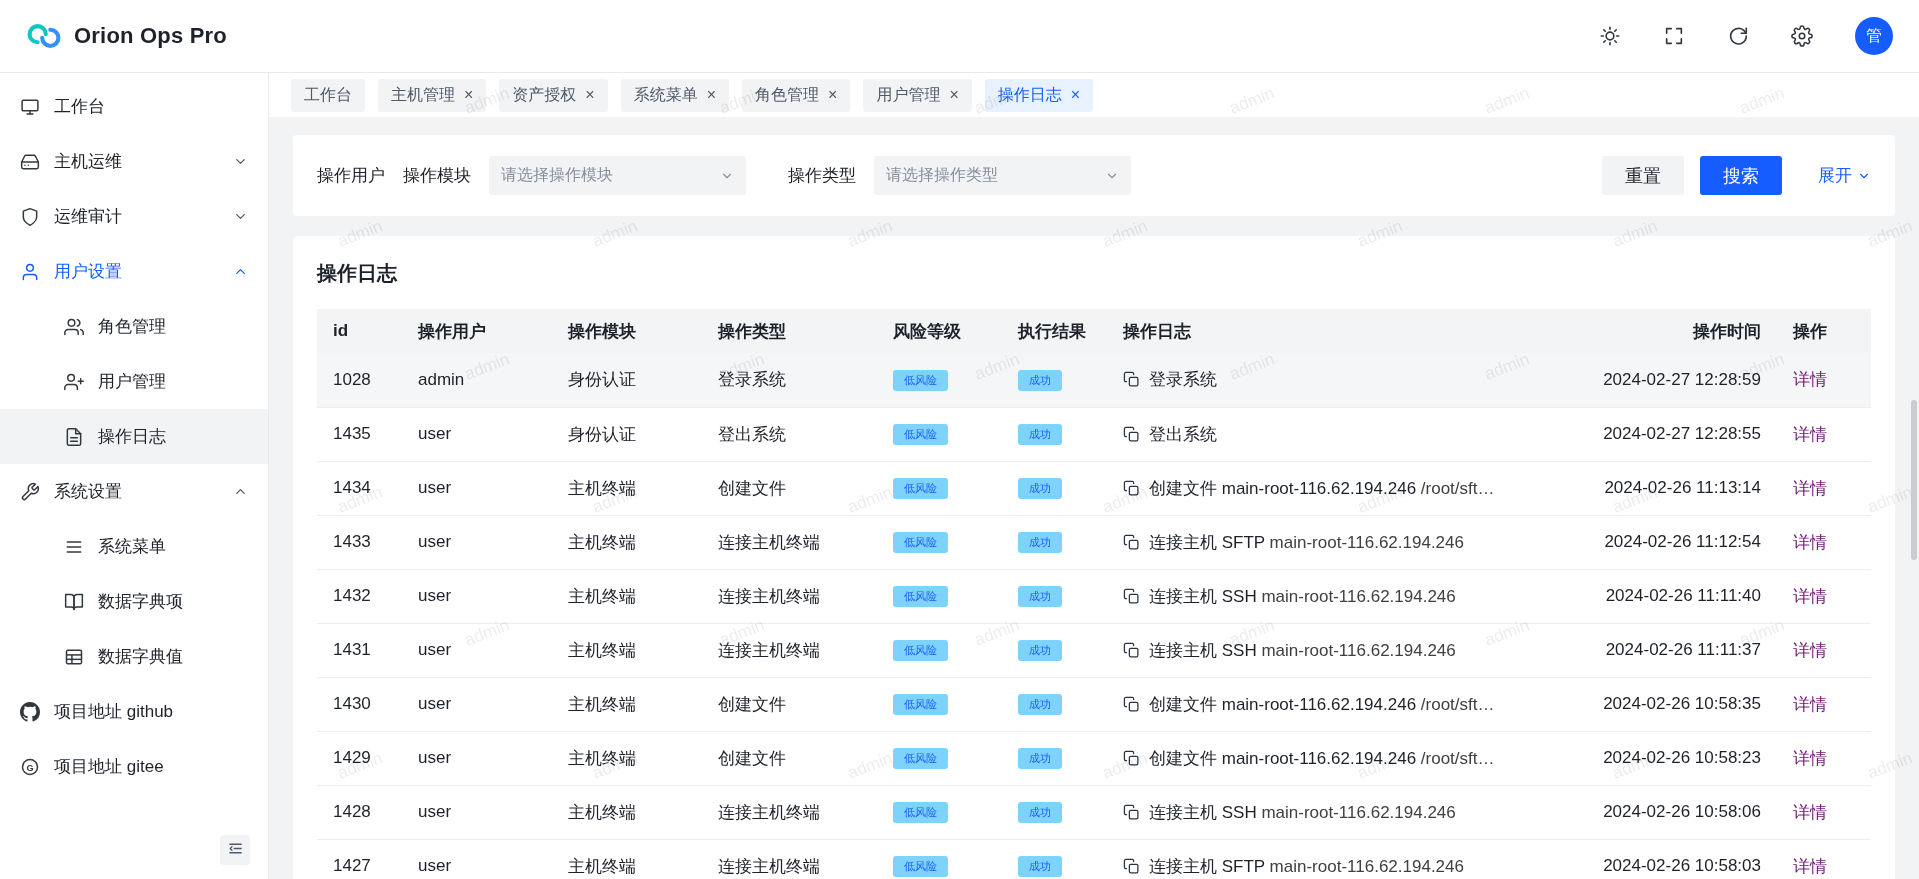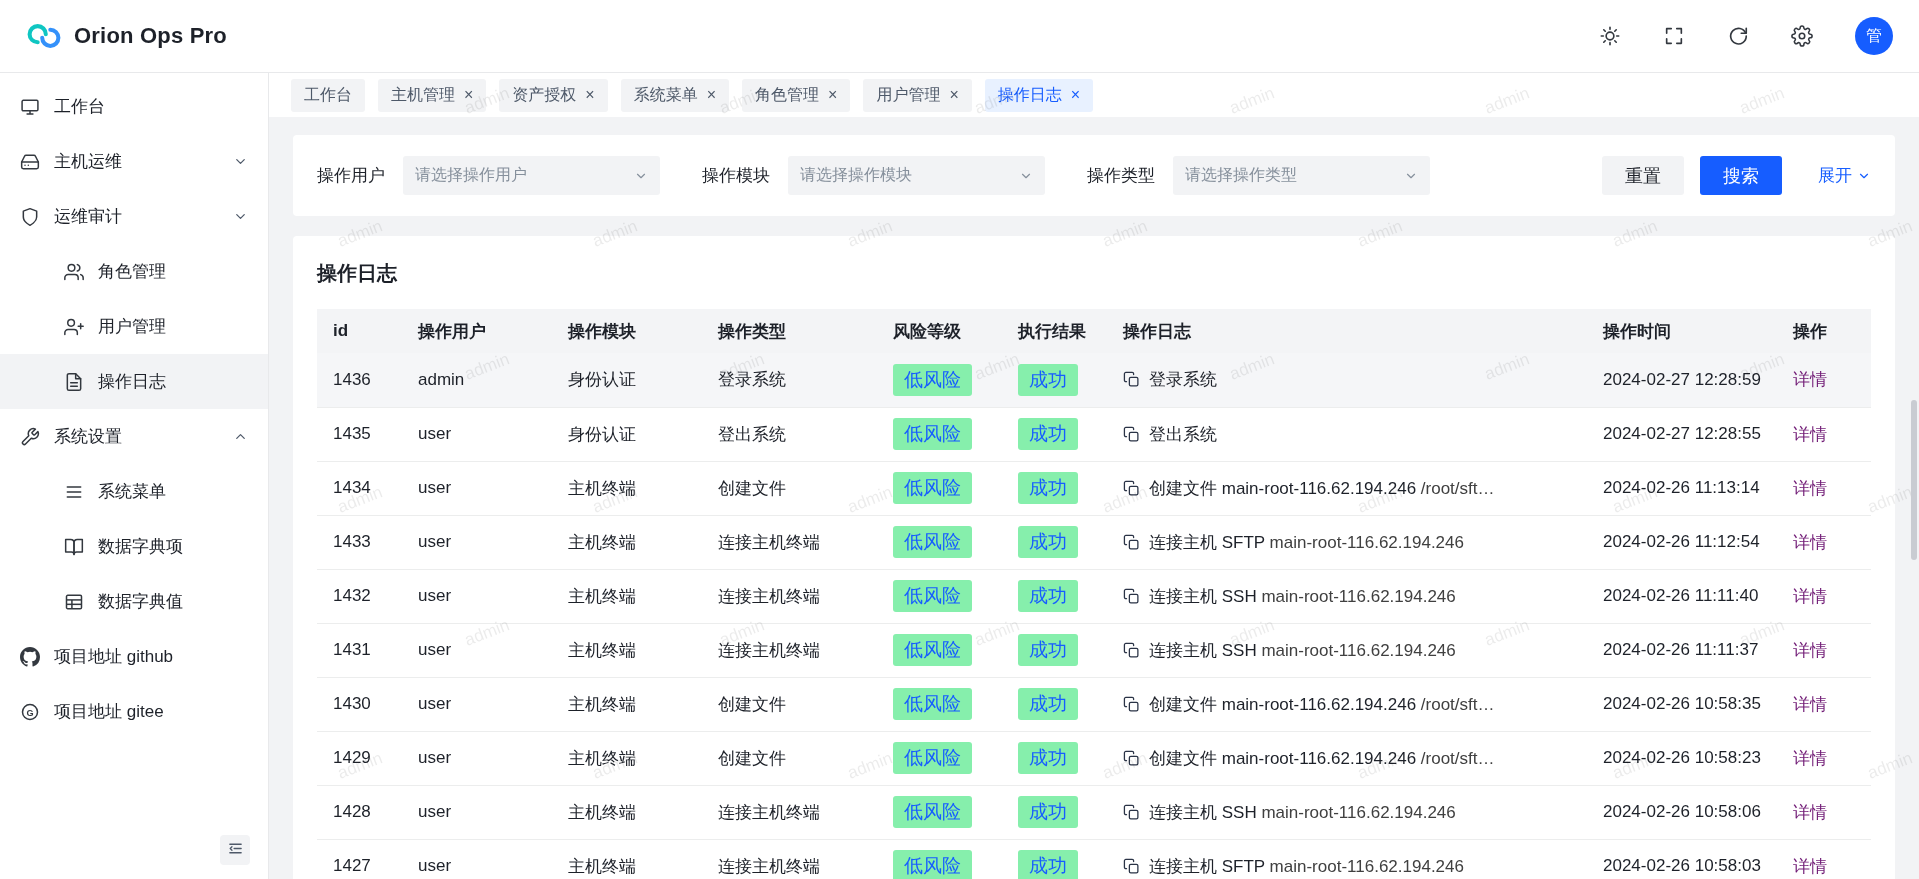--- a/index.html
+++ b/index.html
@@ -56,22 +56,22 @@
   .expand-link .icon svg{width:14px;height:14px}
   
   .table-card{margin:20px 24px 24px;background:#fff;border-radius:4px;padding:24px;height:780px}
   .panel-title{font-size:20px;font-weight:700;margin-bottom:22px}
   table{width:100%;border-collapse:collapse;table-layout:fixed;font-size:17px}
   thead th{height:44px;background:#f3f4f6;font-weight:700;text-align:left;padding:0 16px;color:#1d2129;
     white-space:nowrap;overflow:hidden}
   tbody td{height:54px;border-bottom:1px solid #eceded;padding:0 16px;color:#1d2129;white-space:nowrap;
     overflow:hidden;text-overflow:ellipsis}
   tr.highlight td{background:#f5f6f8}
-  .right{text-align:left}
-  .badge{display:inline-block;padding:3px 11px;font-size:19px;border-radius:3px;background:#86efac;color:#165dff}
+  .right{text-align:right}
+  .badge{display:inline-block;padding:3px 11px;font-size:11px;border-radius:3px;background:#7dd3fc;color:#165dff}
   .log-cell{display:flex;align-items:center;gap:9px;overflow:hidden}
   .log-cell .icon{color:#2a3346;flex:none;display:flex}
   .log-cell .icon svg{width:17px;height:17px}
   .log-parts{white-space:nowrap;overflow:hidden;text-overflow:ellipsis}
   .log-link{color:#404040;cursor:pointer}
   .detail-link{color:#701a75;cursor:pointer}
   
   .wm-layer{position:absolute;inset:0;pointer-events:none;z-index:15;overflow:hidden}
   .wm{position:absolute;color:rgba(0,0,0,0.08);font-size:17px;transform:rotate(-21deg);white-space:nowrap}
   .scroll-thumb{position:fixed;right:2px;top:400px;width:6px;height:160px;border-radius:3px;background:#c9ccd2;z-index:40}
@@ -159,20 +159,34 @@
               <path d="M12 22s8-4 8-10V5l-8-3-8 3v7c0 6 8 10 8 10z"></path>
             </svg>
           </span>
           <span class="lbl">运维审计</span>
           <span class="icon chev">
             <svg viewBox="0 0 24 24" fill="none" stroke="currentColor" stroke-width="2" stroke-linecap="round" stroke-linejoin="round">
               <polyline points="6 9 12 15 18 9"></polyline>
             </svg>
           </span>
         </div>
+        <div class="side-item parent-active">
+          <span class="icon">
+            <svg viewBox="0 0 24 24" fill="none" stroke="currentColor" stroke-width="1.8" stroke-linecap="round" stroke-linejoin="round">
+              <path d="M20 21v-2a4 4 0 0 0-4-4H8a4 4 0 0 0-4 4v2"></path>
+              <circle cx="12" cy="7" r="4"></circle>
+            </svg>
+          </span>
+          <span class="lbl">用户设置</span>
+          <span class="icon chev">
+            <svg viewBox="0 0 24 24" fill="none" stroke="currentColor" stroke-width="2" stroke-linecap="round" stroke-linejoin="round">
+              <polyline points="6 15 12 9 18 15"></polyline>
+            </svg>
+          </span>
+        </div>
         <div class="side-item sub">
           <span class="icon">
             <svg viewBox="0 0 24 24" fill="none" stroke="currentColor" stroke-width="1.8" stroke-linecap="round" stroke-linejoin="round">
               <path d="M17 21v-2a4 4 0 0 0-4-4H5a4 4 0 0 0-4 4v2"></path>
               <circle cx="9" cy="7" r="4"></circle>
               <path d="M23 21v-2a4 4 0 0 0-3-3.87M16 3.13a4 4 0 0 1 0 7.75"></path>
             </svg>
           </span>
           <span class="lbl">角色管理</span>
         </div>
@@ -298,28 +312,20 @@
         </div>
         <div class="tab active">
           <span>操作日志</span>
           <span class="close">×</span>
         </div>
       </div>
 
     <div class="filter-card">
       <div class="f-field">
           <span class="f-label">操作用户</span>
-          <div class="f-select">
-            <span class="f-placeholder">请选择操作用户</span>
-            <span class="icon">
-              <svg viewBox="0 0 24 24" fill="none" stroke="currentColor" stroke-width="2" stroke-linecap="round" stroke-linejoin="round">
-                <polyline points="6 9 12 15 18 9"></polyline>
-              </svg>
-            </span>
-          </div>
         </div>
         <div class="f-field">
           <span class="f-label">操作模块</span>
           <div class="f-select">
             <span class="f-placeholder">请选择操作模块</span>
             <span class="icon">
               <svg viewBox="0 0 24 24" fill="none" stroke="currentColor" stroke-width="2" stroke-linecap="round" stroke-linejoin="round">
                 <polyline points="6 9 12 15 18 9"></polyline>
               </svg>
             </span>
@@ -370,21 +376,21 @@
               <th>操作类型</th>
               <th>风险等级</th>
               <th>执行结果</th>
               <th>操作日志</th>
               <th class="right">操作时间</th>
               <th>操作</th>
             </tr>
           </thead>
         <tbody>
             <tr class="highlight">
-              <td>1436</td>
+              <td>1028</td>
               <td>admin</td>
               <td>身份认证</td>
               <td>登录系统</td>
               <td><span class="badge">低风险</span></td>
               <td><span class="badge">成功</span></td>
               <td>
                 <div class="log-cell">
                   <span class="icon">
                     <svg viewBox="0 0 24 24" fill="none" stroke="currentColor" stroke-width="1.8" stroke-linecap="round" stroke-linejoin="round">
                       <rect x="9" y="9" width="12" height="12" rx="2"></rect>

